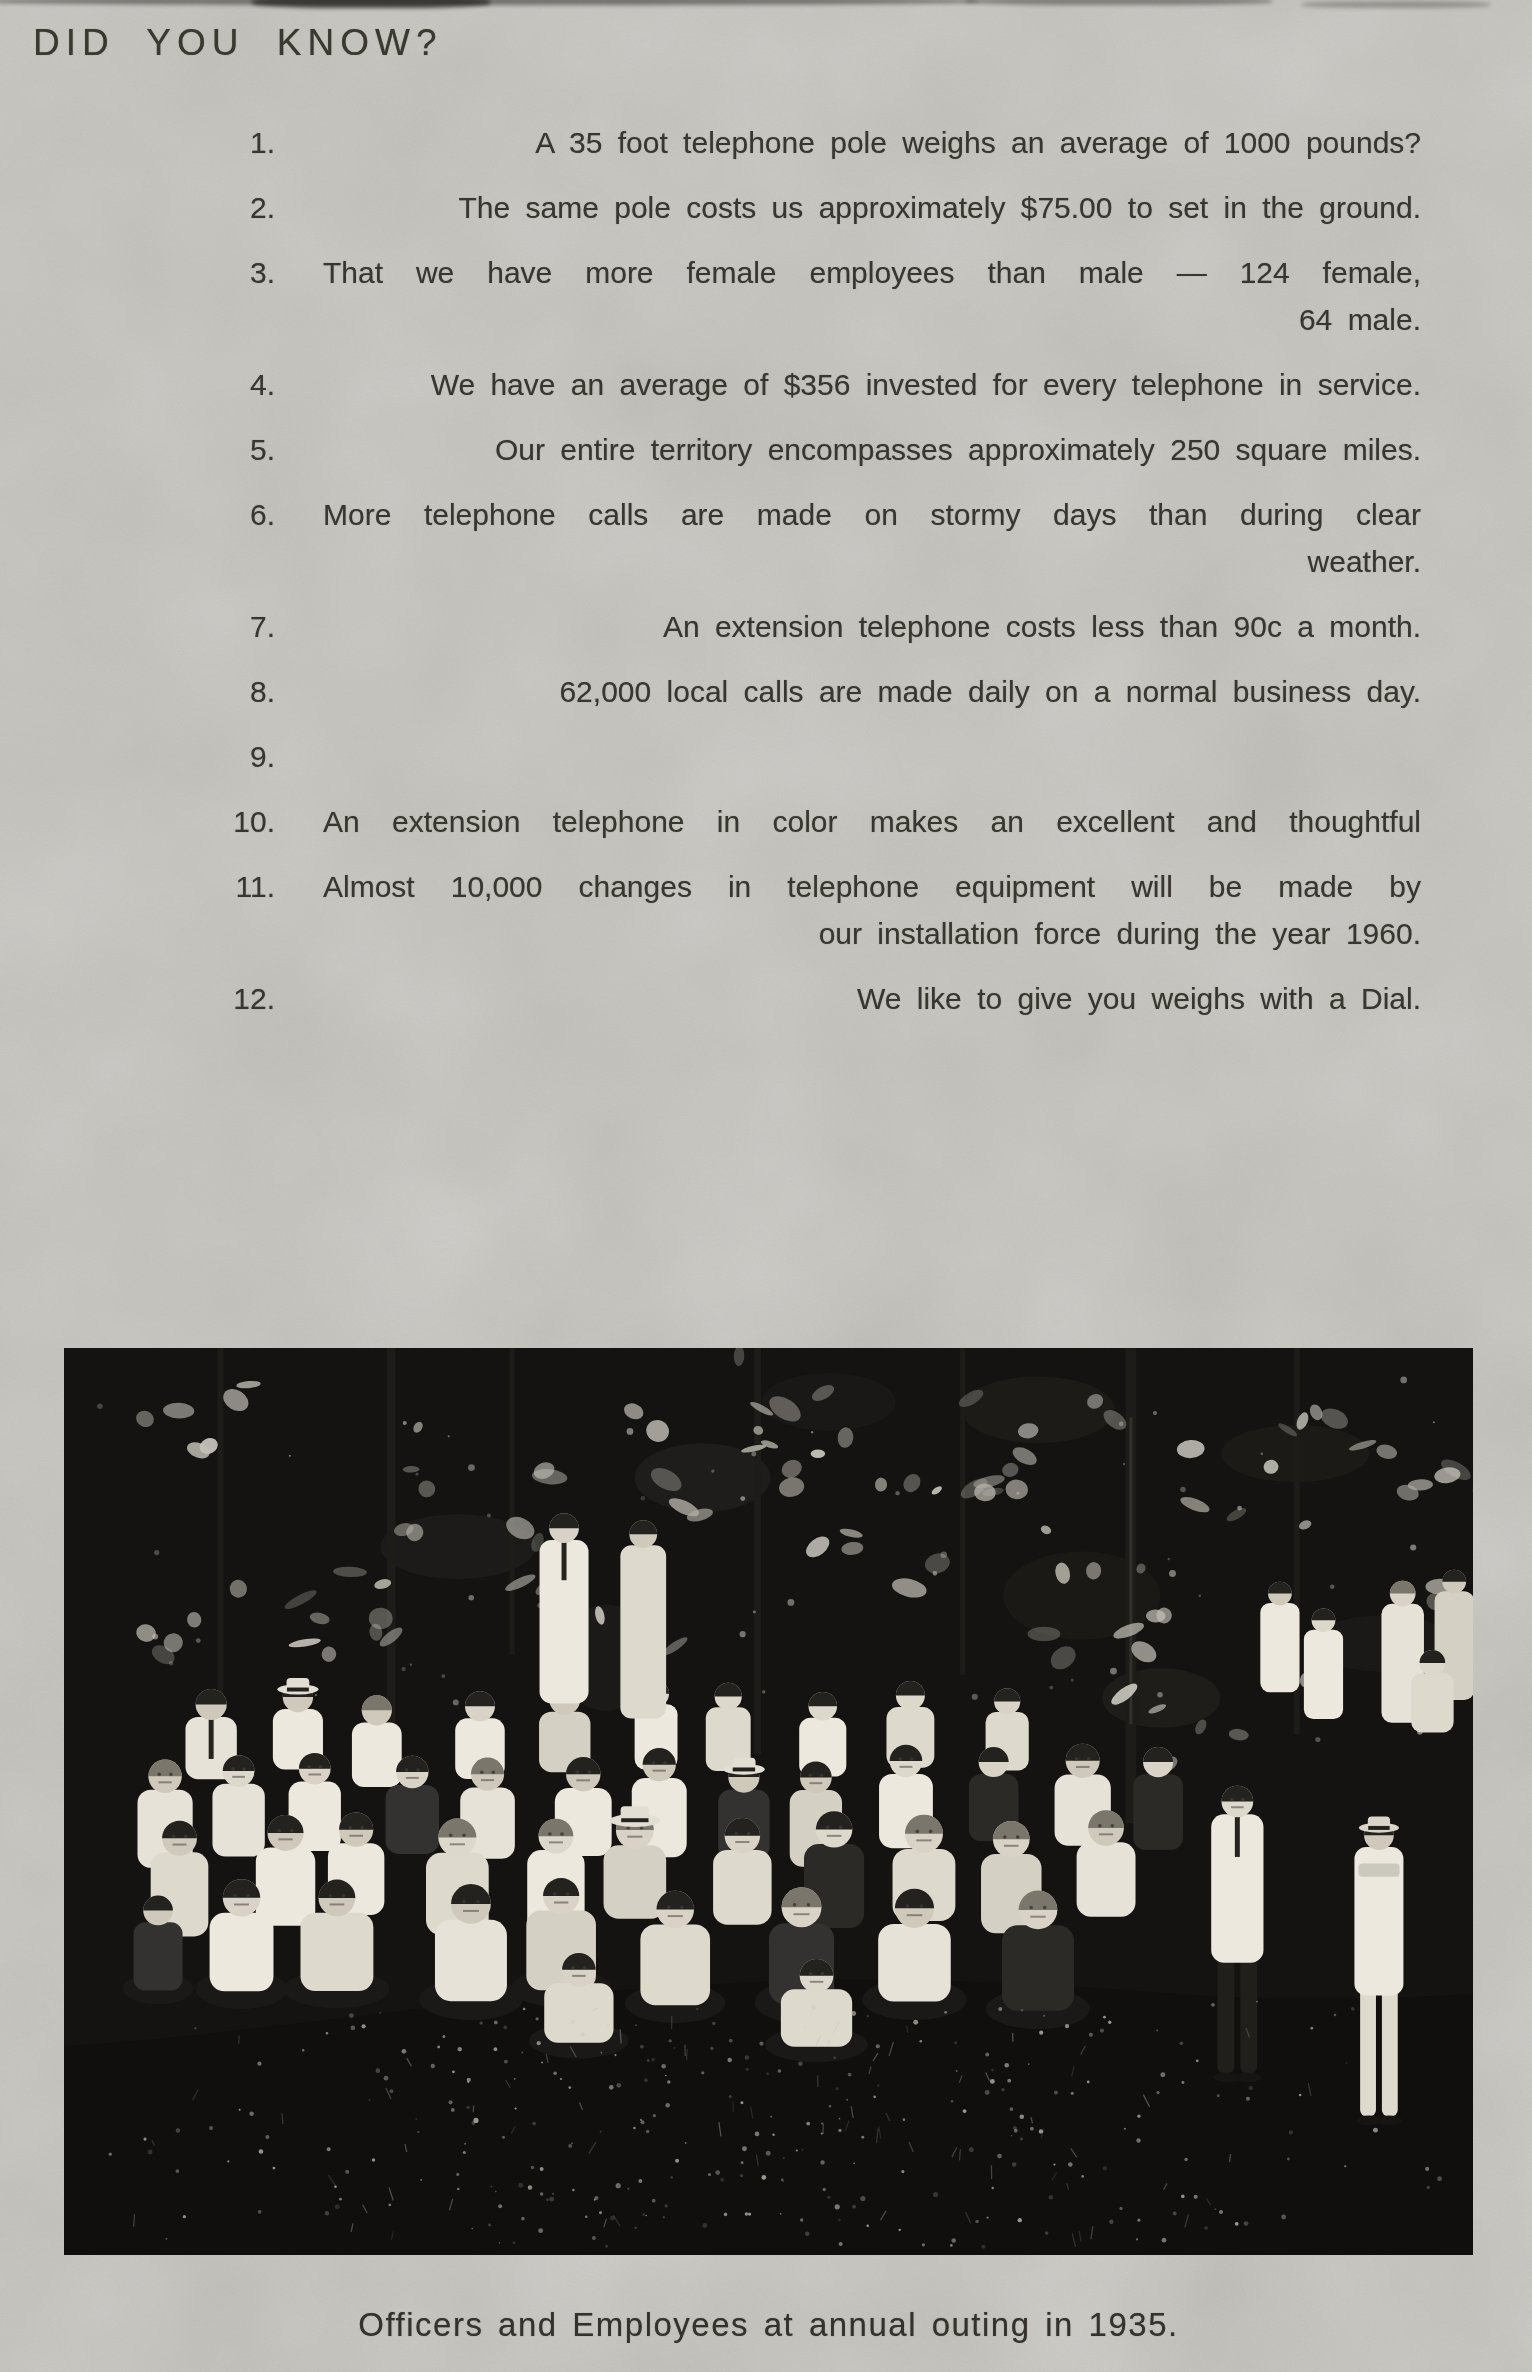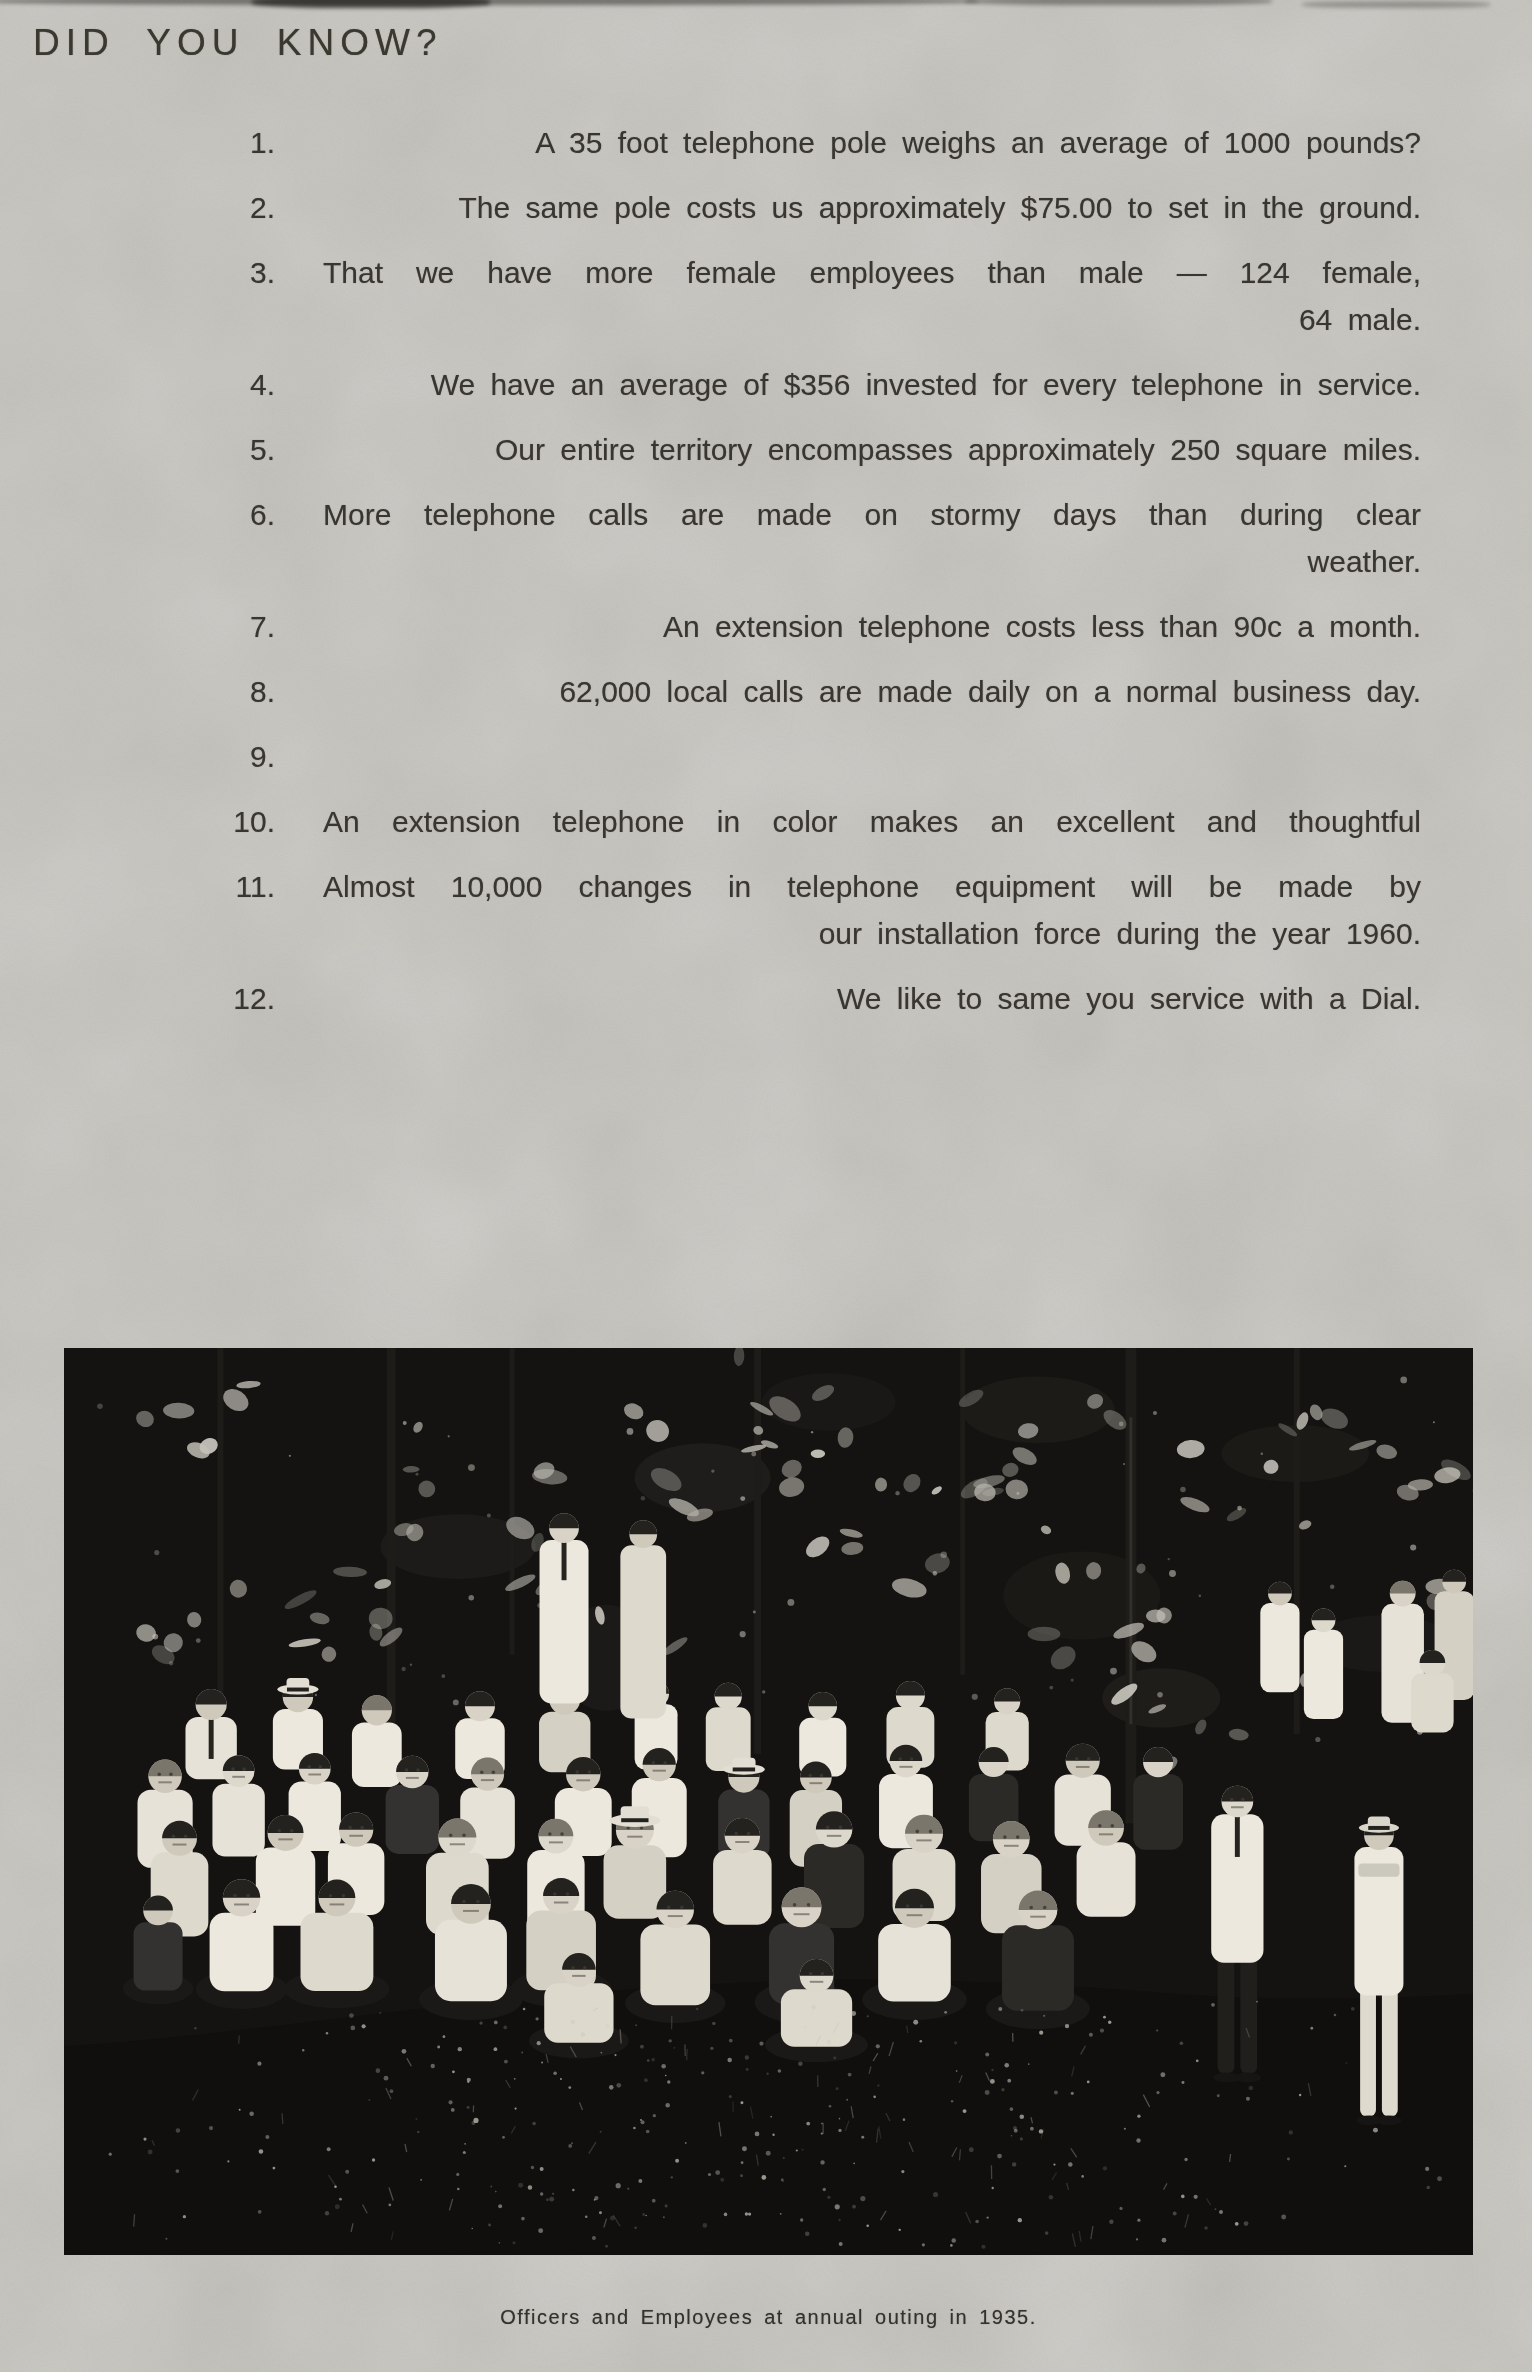--- a/index.html
+++ b/index.html
@@ -37,21 +37,21 @@
   .fact { display:flex; margin-bottom:18px; }
   .fact-number { flex:0 0 275px; text-align:right; line-height:47px; }
   .fact-text { margin-left:40px; width:1106px; }
   .line { line-height:47px; word-spacing:7px;text-align:right; }
   .line.jst { text-align:justify; text-align-last:justify;margin-left:8px; }
 
   .photo-figure { position:absolute; top:1348px; left:64px; margin:0; width:1409px; }
   .photo-figure svg { display:block; }
   .caption {
     margin-top:51px; text-align:center;
-    font-size:20px; letter-spacing:1.5px; word-spacing:4px;
+    font-size:33px; letter-spacing:1.5px; word-spacing:4px;
     color:#34322b;
     text-shadow:0 0 1px rgba(52,50,43,.5);
   }
 </style>
 </head>
 <body>
 
 <div class="page">
 
   <svg class="paper-grain" width="1533" height="2372" aria-hidden="true" viewBox="0 0 1548 2396">
@@ -145,21 +145,21 @@
         <li class="fact">
           <span class="fact-number">11.</span>
           <div class="fact-text">
             <div class="line jst">Almost 10,000 changes in telephone equipment will be made by</div>
             <div class="line">our installation force during the year 1960.</div>
           </div>
         </li>
         <li class="fact">
           <span class="fact-number">12.</span>
           <div class="fact-text">
-            <div class="line">We like to same you service with a Dial.</div>
+            <div class="line">We like to give you weighs with a Dial.</div>
           </div>
         </li>
       </ol>
 
     <figure class="photo-figure">
       <svg id="photo-svg" width="1409" height="907" viewBox="0 0 1423 916" role="img">
         <defs>
           <filter id="fgW" x="0" y="0" width="100%" height="100%">
             <feTurbulence type="fractalNoise" baseFrequency="0.55" numOctaves="2" seed="11" result="n"></feTurbulence>
             <feColorMatrix in="n" type="matrix" values="0 0 0 0 0  0 0 0 0 0  0 0 0 0 0  0.33 0.33 0.33 0 0" result="a"></feColorMatrix>

